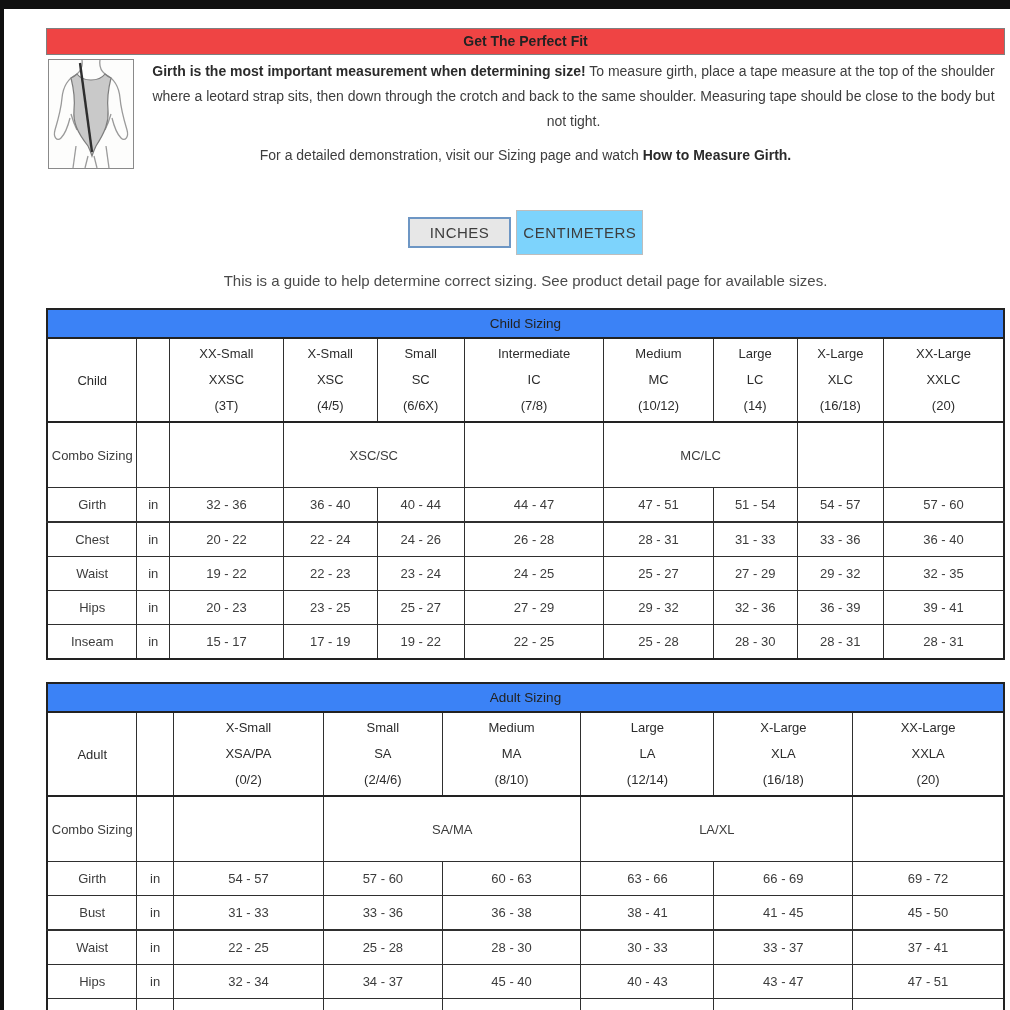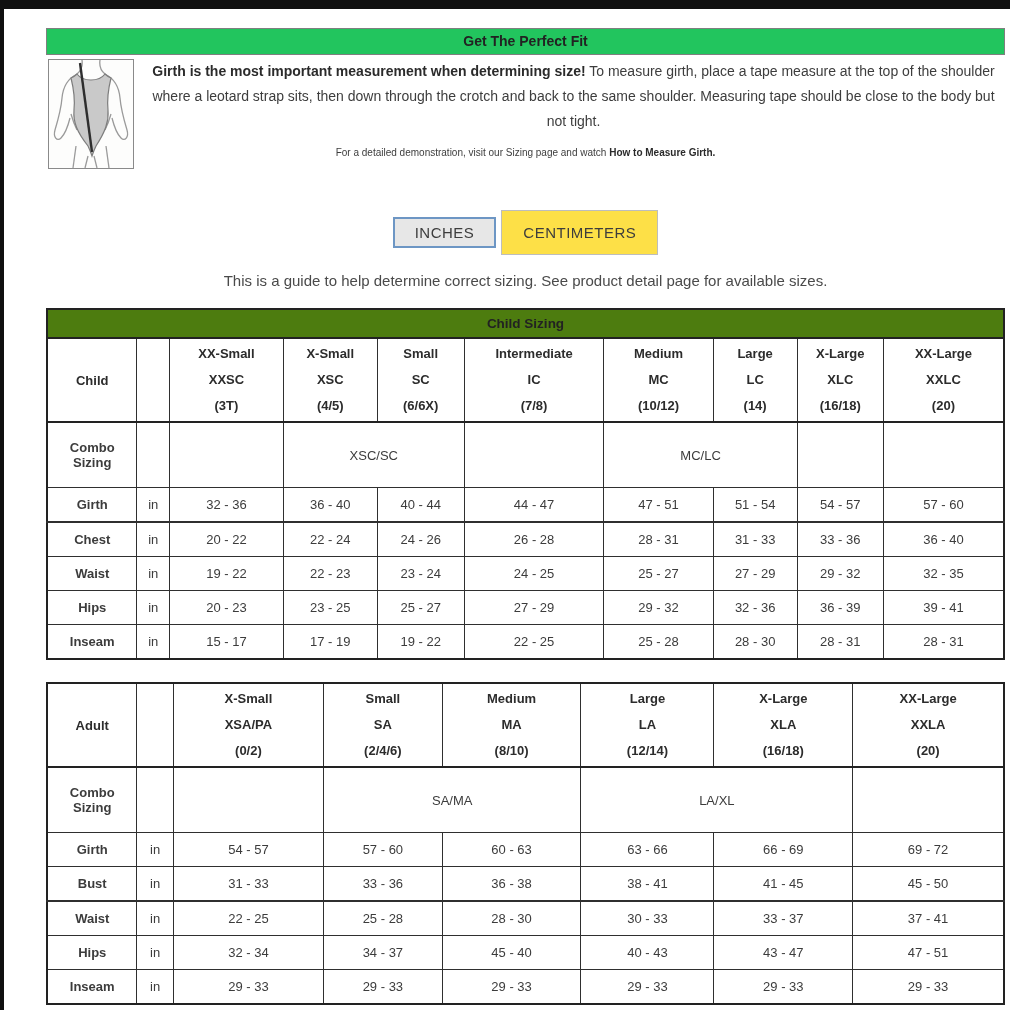--- a/index.html
+++ b/index.html
@@ -7,72 +7,72 @@
     width:1010px; height:1010px; position:relative;
     background:#ffffff; overflow:hidden;
     font-family:"Liberation Sans", sans-serif;
     color:#3c3c3c;
   }
   .frame-top { position:absolute; top:0; left:0; width:1010px; height:9px; background:#101010; }
   .frame-left { position:absolute; top:0; left:0; width:4px; height:1010px; background:#101010; }
   .content { position:absolute; left:46px; top:28px; width:959px; }
 
   .title-bar {
-    background:#22c55e; border:1px solid #7f7f7f;
+    background:#ef4444; border:1px solid #7f7f7f;
     height:25px; line-height:25px; text-align:center;
     font-weight:bold; font-size:14px; color:#222222;
   }
 
   .intro-wrap { position:relative; margin-top:2px; min-height:114px; }
   .figure-box {
     position:absolute; left:2px; top:0;
     width:84px; height:108px;
     border:1px solid #8a8a8a; background:#fdfdfc;
   }
   .intro-par {
     margin:4px 0 0 96px; text-align:center;
     font-size:14px; line-height:25px; color:#3d3d3d;
   }
   .demo-par {
     margin:13px 0 0 0; text-align:center;
-    font-size:10px; color:#3d3d3d;
+    font-size:14px; color:#3d3d3d;
   }
   .intro-par b, .demo-par b { color:#2b2b2b; }
 
   .unit-buttons { text-align:center; margin-top:37px; }
   .unit-buttons button {
     font-family:"Liberation Sans", sans-serif;
     font-size:15px; color:#3d3d3d; letter-spacing:0.5px;
-    background:#fde047; border:1px solid #bdbdbd;
-    padding:13px 21px; cursor:pointer; vertical-align:middle;
+    background:#7dd3fc; border:1px solid #bdbdbd;
+    padding:13px 6px; cursor:pointer; vertical-align:middle;
   }
   .unit-buttons button.active {
     background:#e7e7e7; border:2px solid #6d96c4; padding:5px 20px;
     margin-right:5px;
   }
 
   .guide-note { text-align:center; font-size:15px; color:#4a4a4a; margin:17px 0 0 0; }
 
   table.sizing {
     width:100%; border-collapse:collapse; table-layout:fixed;
     border:2px solid #222222; margin-top:19px;
   }
   table.sizing.adult { margin-top:22px; }
   table.sizing th, table.sizing td {
     border:1px solid #2f2f2f; text-align:center; vertical-align:middle;
     font-size:13px; color:#3c3c3c; padding:9px 3px;
     overflow:hidden;
   }
   tr.section-row td {
-    background:#4d7c0f; font-weight:bold; font-size:13.5px; color:#222222;
+    background:#3b82f6; font-weight:normal; font-size:13.5px; color:#222222;
     padding:6px 3px; border-bottom:2px solid #222222;
   }
-  tr.header-row th { font-weight:bold; color:#2c2c2c; padding:2px; border-bottom:2px solid #222222; }
+  tr.header-row th { font-weight:normal; color:#2c2c2c; padding:2px; border-bottom:2px solid #222222; }
   tr.header-row th .hline { line-height:26px; }
-  td.row-label, th.row-label { font-weight:bold; color:#2c2c2c; }
+  td.row-label, th.row-label { font-weight:normal; color:#2c2c2c; }
   tr.combo-row td { height:46px; }
   tr.thick-bottom td { border-bottom-width:2px; }
   .thick-left { border-left-width:3px; }
 </style>
 </head>
 <body>
 
 <div class="frame-top"></div>
 <div class="frame-left"></div>
 
@@ -248,20 +248,23 @@
       <col style="width:9.4%">
         <col style="width:3.8%">
         <col style="width:15.7%">
         <col style="width:12.4%">
         <col style="width:14.5%">
         <col style="width:13.9%">
         <col style="width:14.5%">
         <col style="width:15.8%">
     </colgroup>
     <tbody>
+      <tr class="section-row">
+        <td colspan="8">Adult Sizing</td>
+      </tr>
       <tr class="header-row">
         <th class="row-label">Adult</th>
         <th></th>
         <th>
             <div class="hline">X-Small</div>
             <div class="hline">XSA/PA</div>
             <div class="hline">(0/2)</div>
           </th>
         <th>
             <div class="hline">Small</div>

